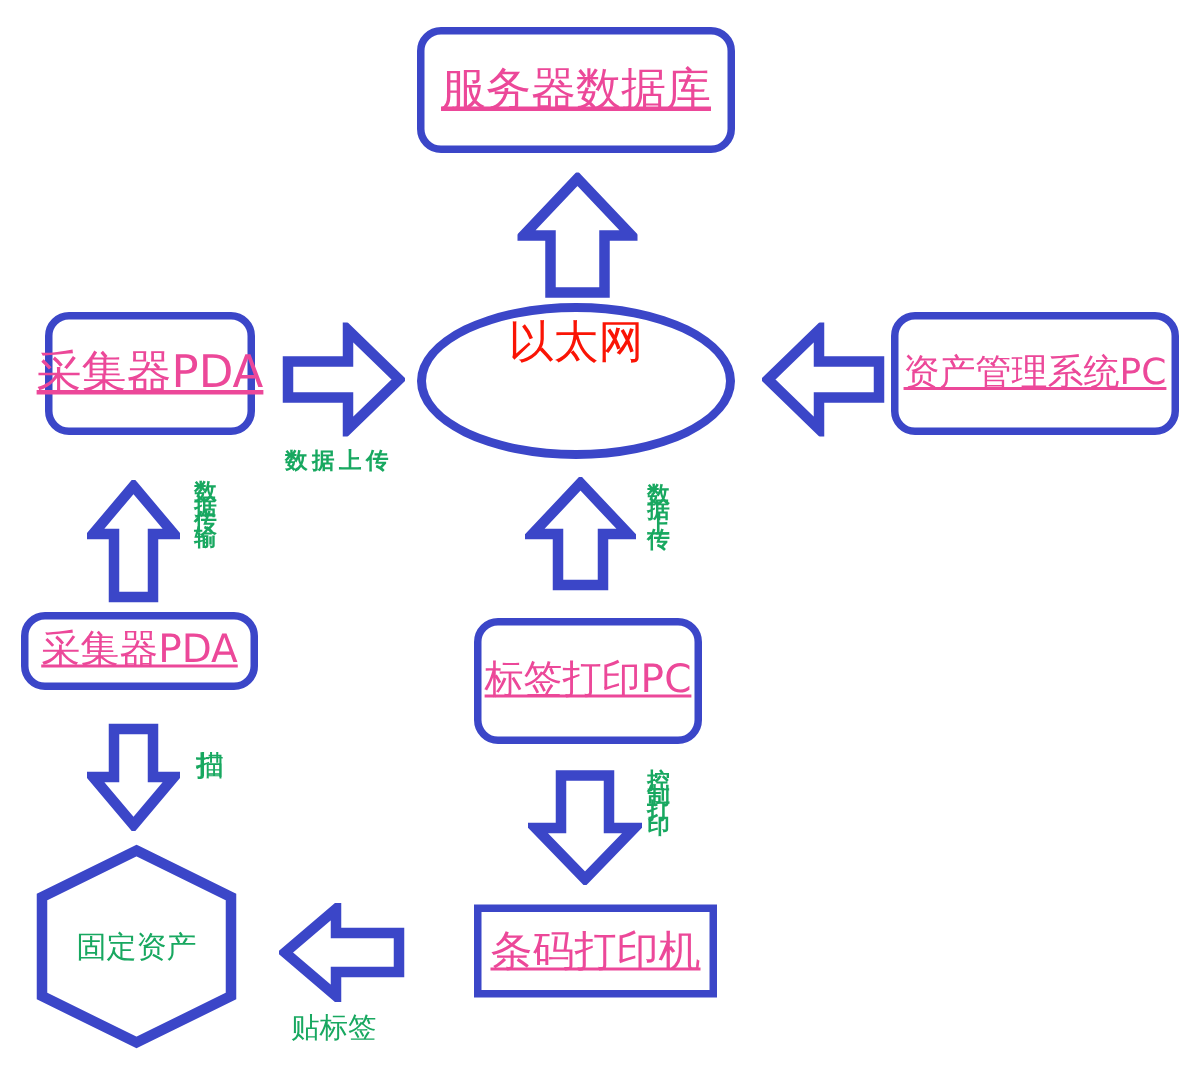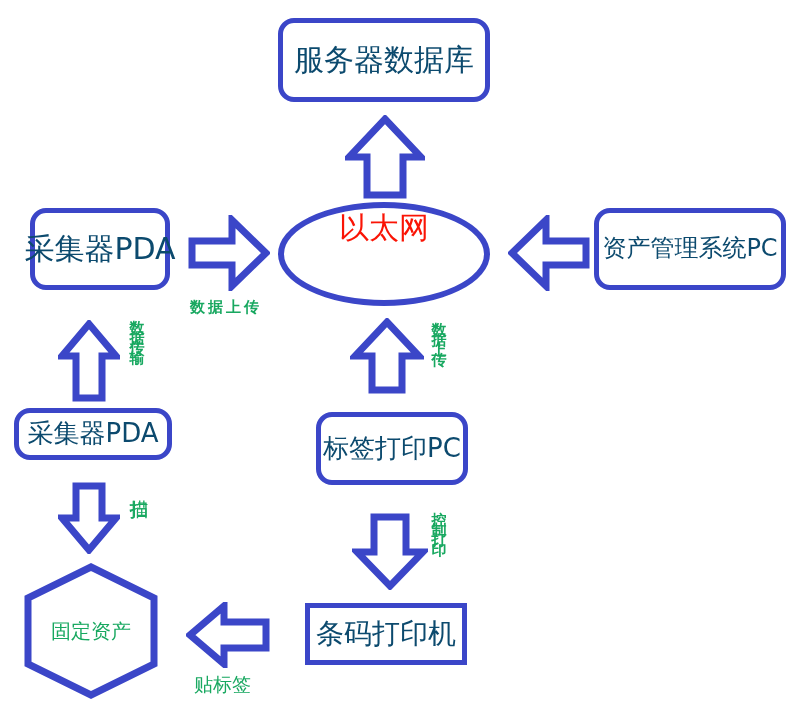--- a/index.html
+++ b/index.html
@@ -27,21 +27,21 @@
     justify-content: center;
     border: 5px solid #3b46c8;
     background: #ffffff;
     text-align: center;
     line-height: 1.05;
     white-space: nowrap;
   }
   .node.rounded { border-radius: 16px; }
   .node.sharp   { border-radius: 0; }
 
-  .label-yellow { color: #0c4a6e; }
+  .label-yellow { color: #ec4899; text-decoration: underline; }
   .label-red    { color: #fa1405; }
   .label-green  { color: #18a860; }
 
   
   .ellipse {
     position: absolute;
     box-sizing: border-box;
     display: flex;
     justify-content: center;
     border: 6px solid #3b46c8;
@@ -170,29 +170,29 @@
   <div class="caption big" style="left:194px; top:672px;">贴标签</div>
 
   <div class="arrow" style="left:350px; top:318px;">
     <svg width="74" height="76" viewBox="0 0 74 76">
       <polygon points="37,4 69,38 52,38 52,72 22,72 22,38 5,38" fill="#ffffff" stroke="#3b46c8" stroke-width="7" stroke-linejoin="miter"></polygon>
     </svg>
   </div>
 
   <div class="caption vert" style="left:431px; top:310px;">数据上传</div>
 
-  <div class="node rounded label-yellow" style="left:316px; top:412px; width:152px; height:73px; font-size:26px;">
+  <div class="node rounded label-yellow" style="left:316px; top:412px; width:152px; height:84px; font-size:26px;">
     <span>标签打印PC</span>
   </div>
 
   <div class="arrow" style="left:352px; top:512px;">
     <svg width="76" height="78" viewBox="0 0 76 78">
       <polygon points="38,74 71,40 54,40 54,5 22,5 22,40 5,40" fill="#ffffff" stroke="#3b46c8" stroke-width="7" stroke-linejoin="miter"></polygon>
     </svg>
   </div>
 
   <div class="caption vert" style="left:431px; top:500px;">控制打印</div>
 
-  <div class="node sharp label-yellow" style="left:305px; top:603px; width:162px; height:62px; font-size:28px;">
+  <div class="node sharp label-yellow" style="left:316px; top:603px; width:162px; height:62px; font-size:28px;">
     <span>条码打印机</span>
   </div>
 
 </div>
 
 </body></html>

